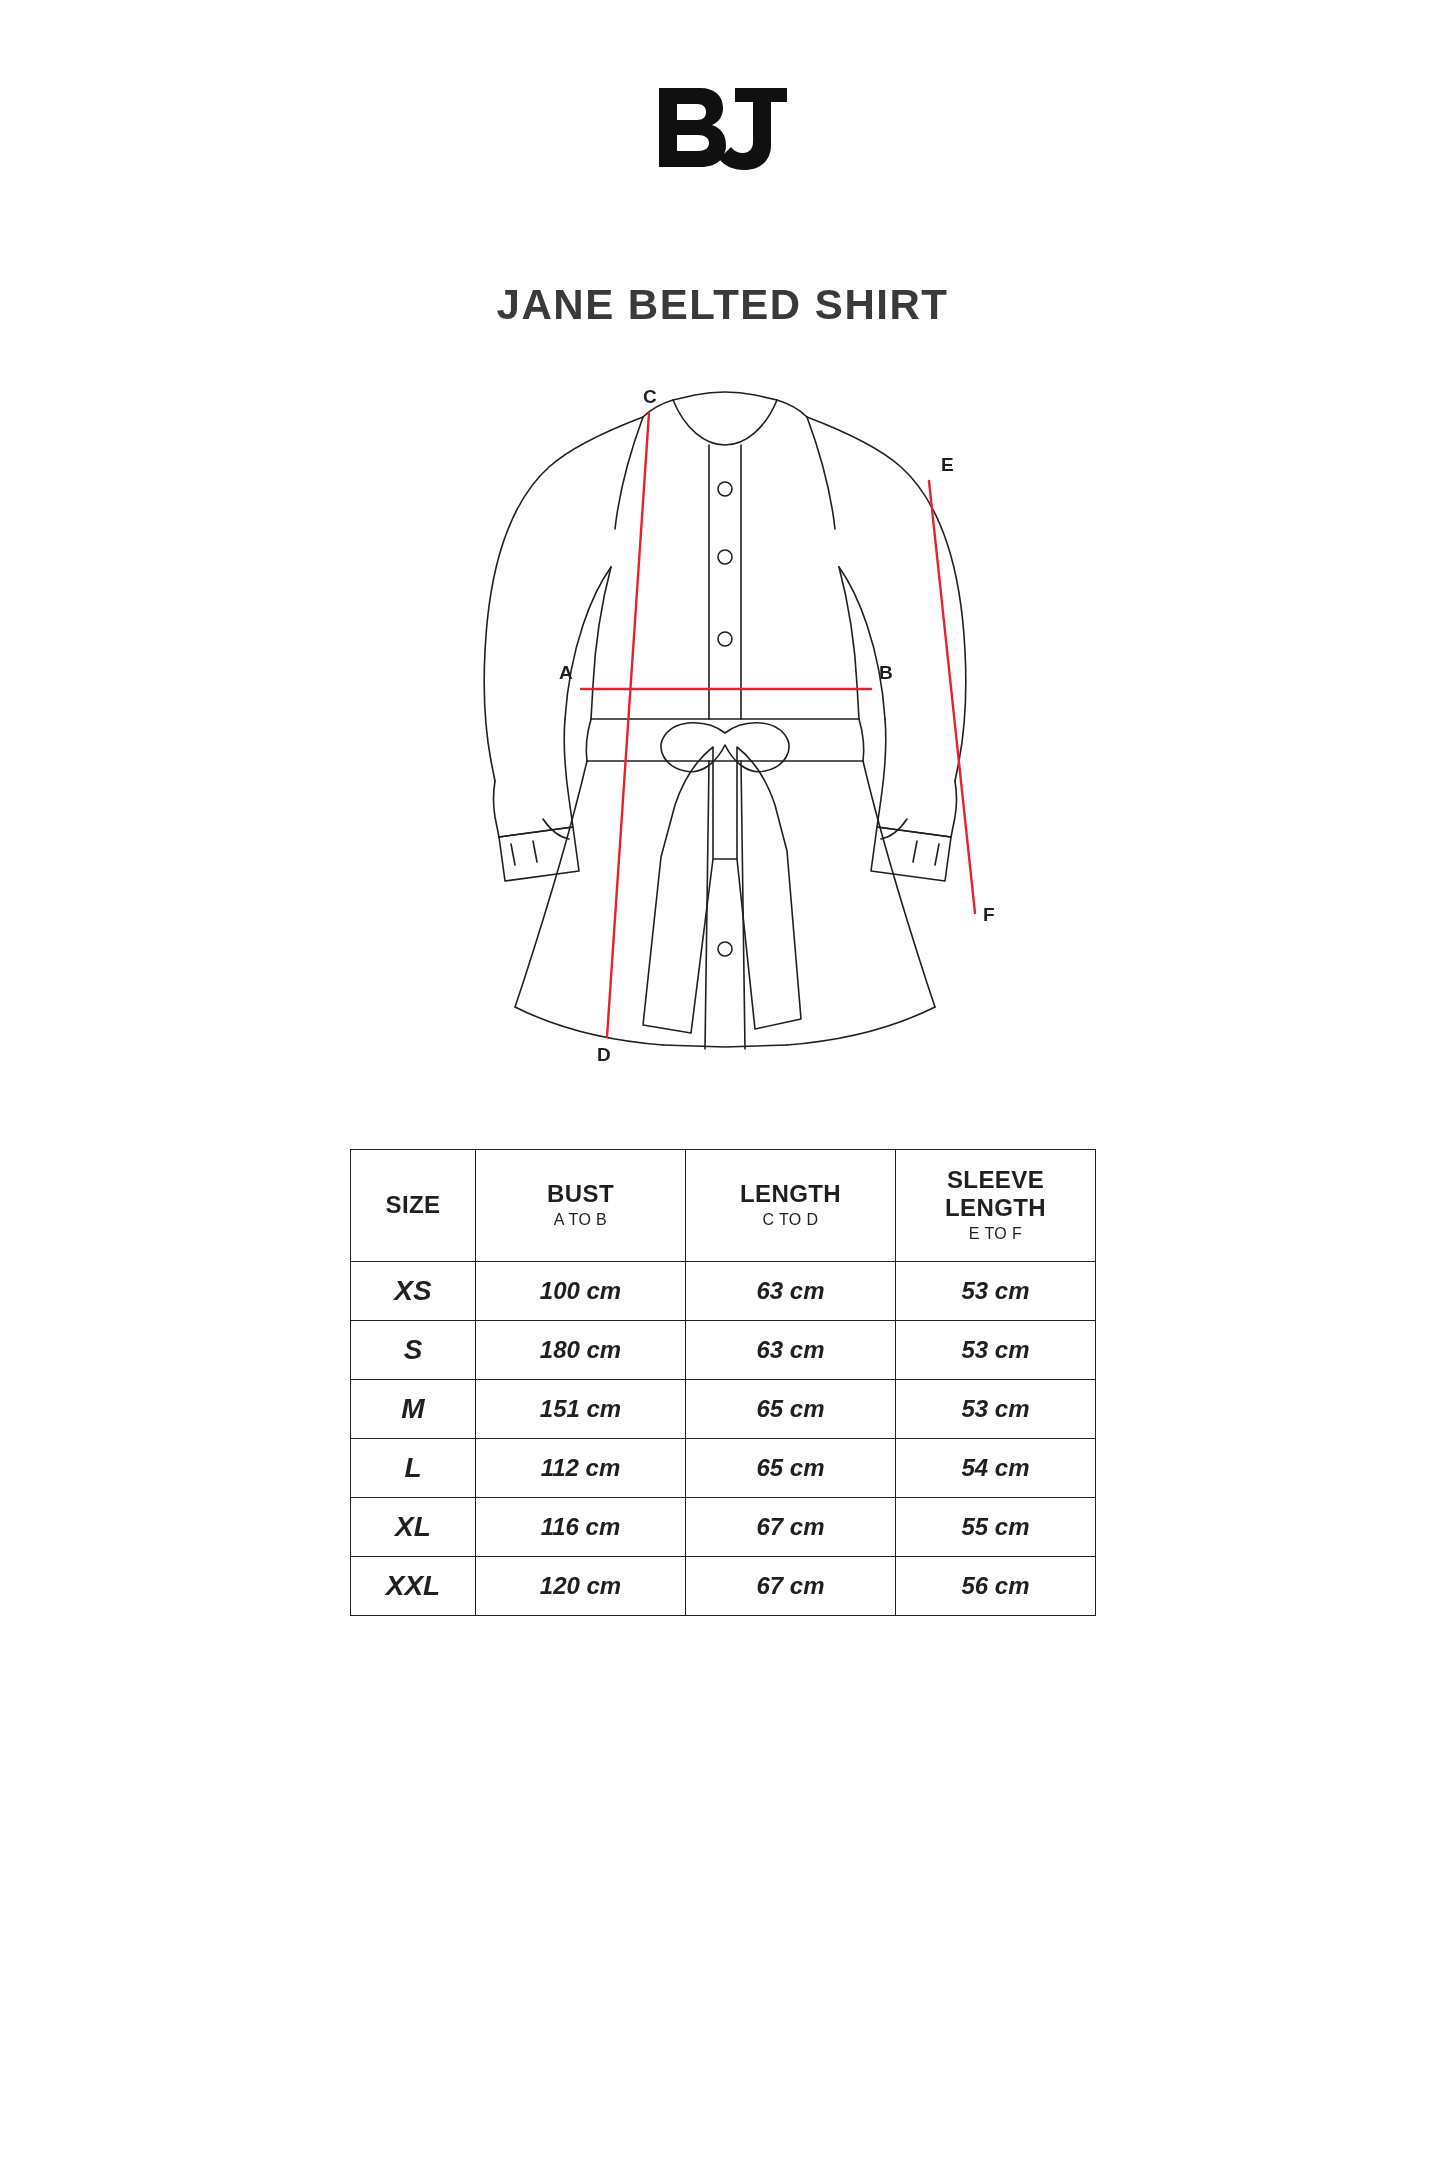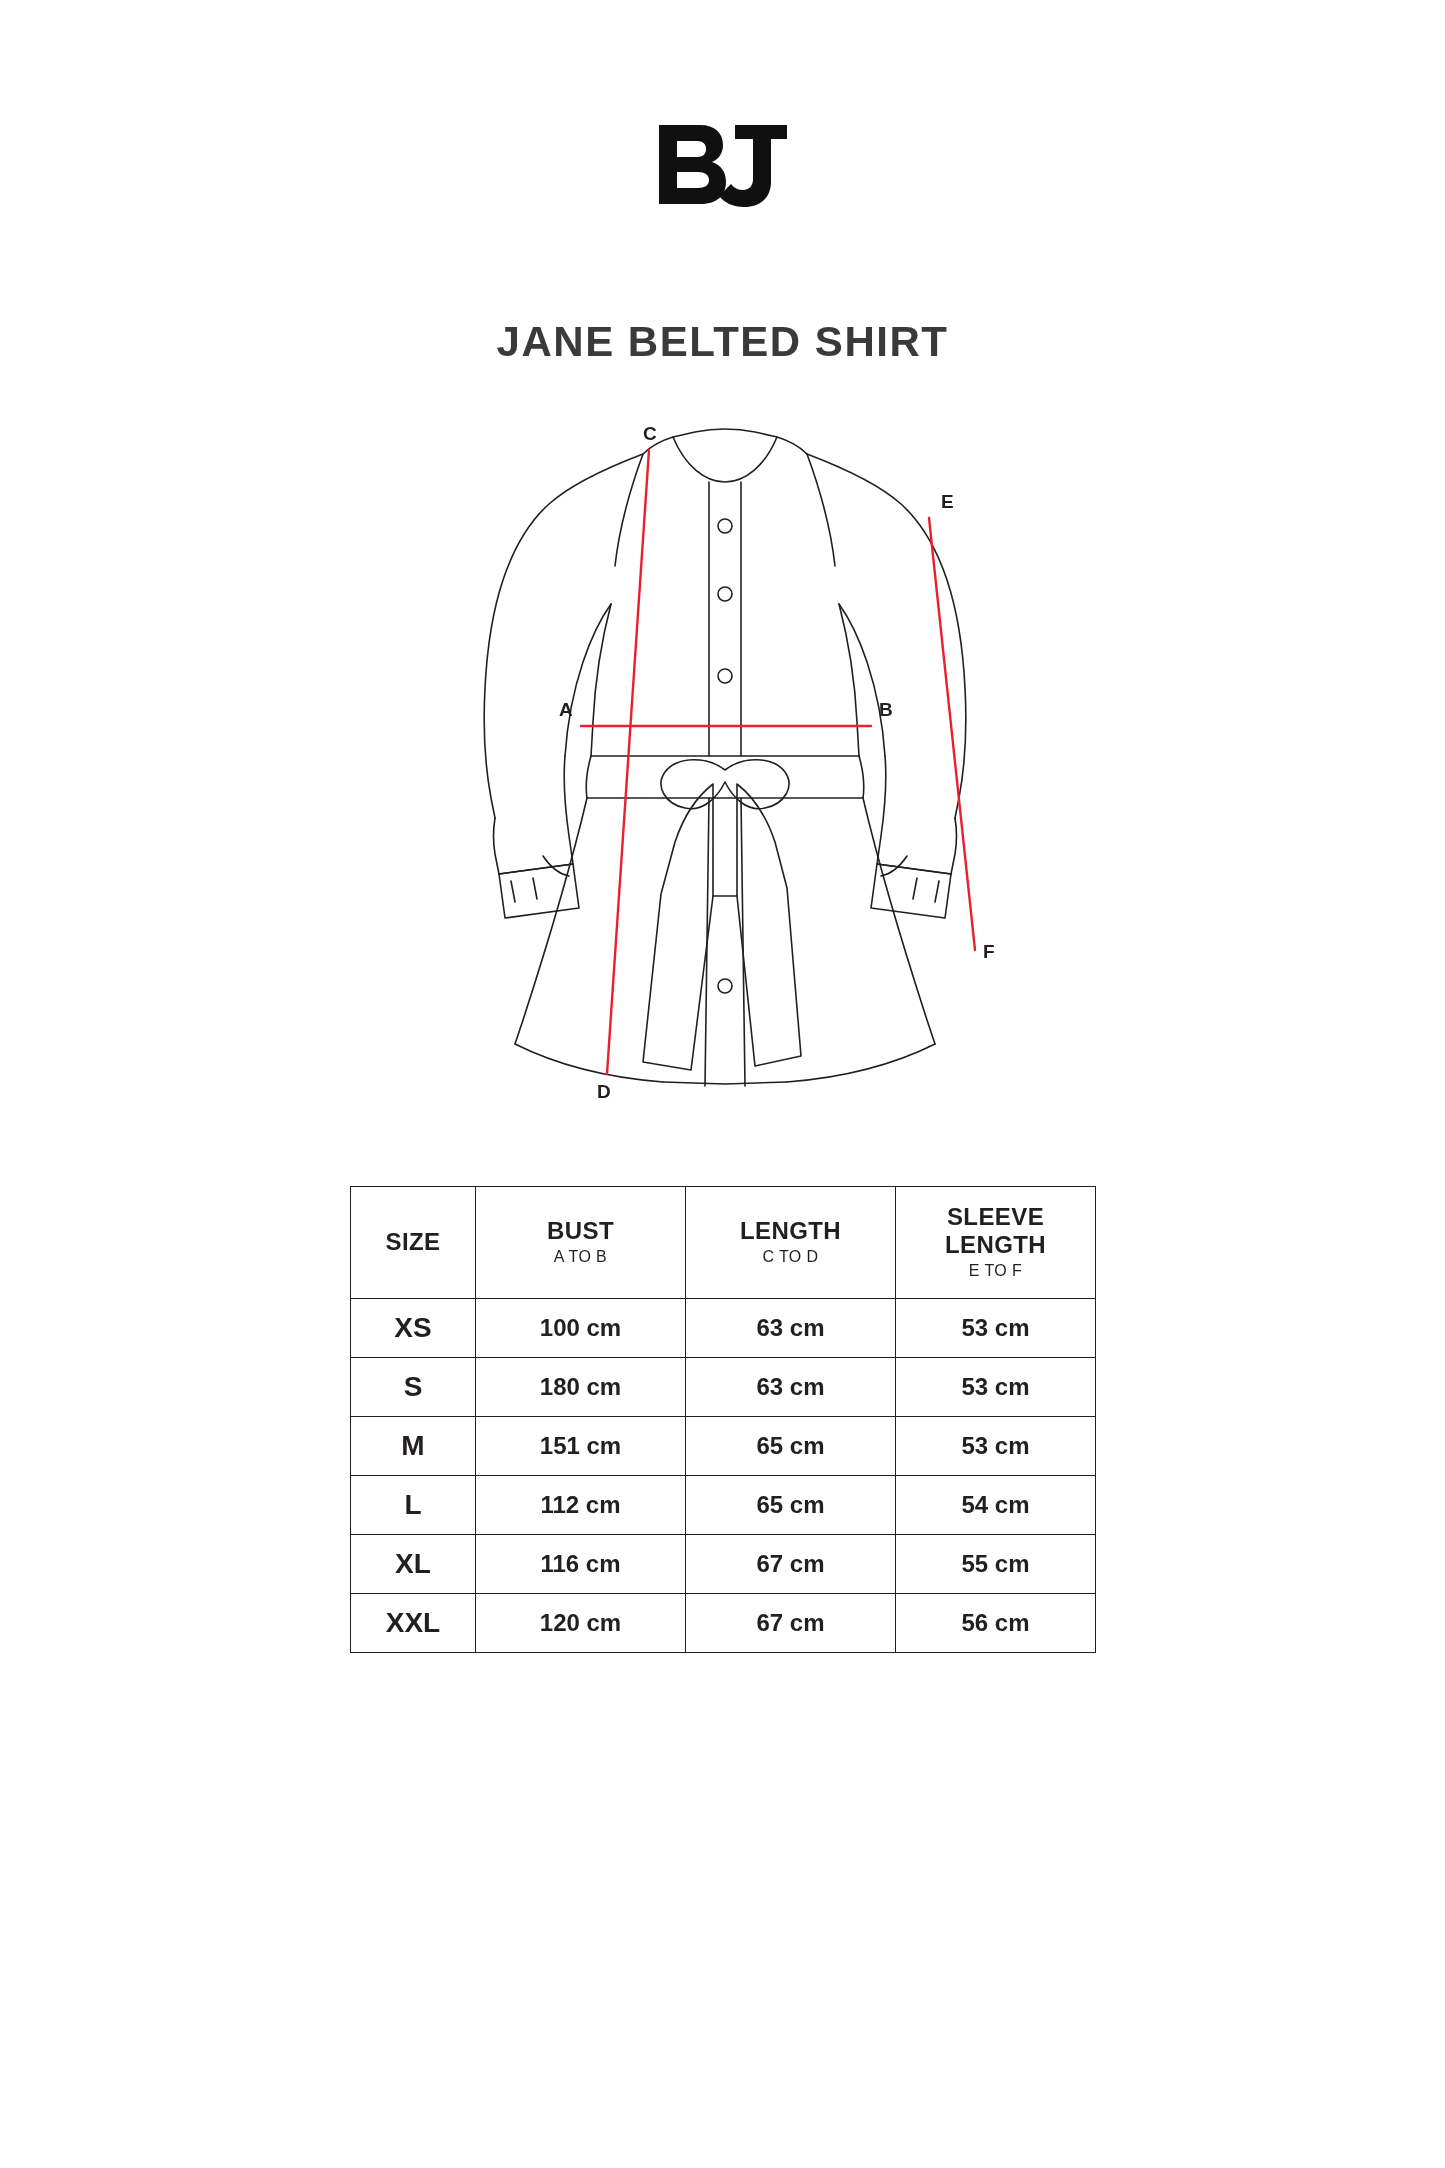--- a/index.html
+++ b/index.html
@@ -15,21 +15,21 @@
     color: #231f20;
     position: relative;
     overflow: hidden;
   }
   .page {
     width: 1445px;
     height: 2168px;
     display: flex;
     flex-direction: column;
     align-items: center;
-    padding-top: 116px;
+    padding-top: 79px;
   }
   
   .logo-wrap {
     width: 160px;
     height: 110px;
     display: flex;
     align-items: center;
     justify-content: center;
   }
   .logo-wrap svg { display: block; }
@@ -84,20 +84,21 @@
     display: block;
     font-size: 16px;
     font-weight: normal;
     letter-spacing: 0.4px;
     margin-top: 4px;
   }
   table.size-table tbody td {
     padding: 13px 4px;
     font-size: 24px;
     font-weight: bold;
+    font-style: italic;
   }
   table.size-table tbody td.size-cell {
     font-size: 28px;
     font-weight: bold;
   }
   .col-size   { width: 125px; }
   .col-bust   { width: 210px; }
   .col-length { width: 210px; }
   .col-sleeve { width: 200px; }
 </style>

